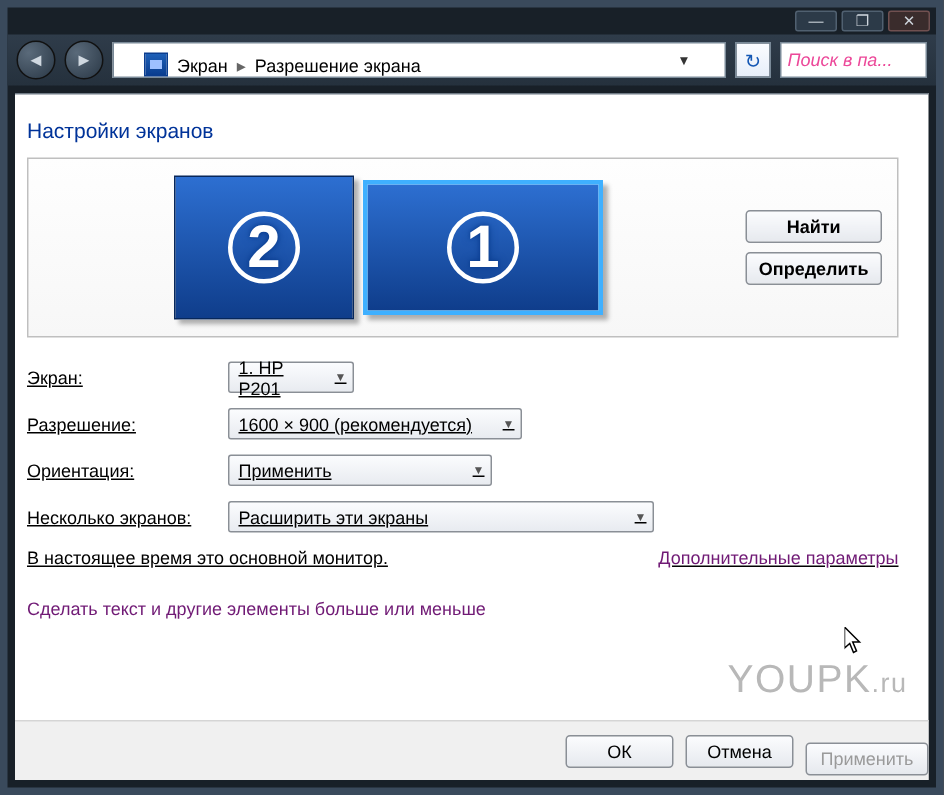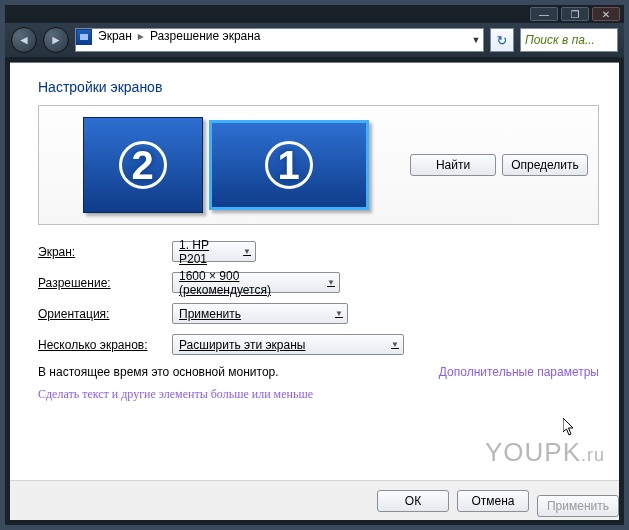--- a/index.html
+++ b/index.html
@@ -59,22 +59,22 @@
     display: flex; align-items: center; justify-content: center;
     color: #d0d8e0;
     font-size: 12px;
   }
   .breadcrumb {
     flex: 1;
     height: 24px;
     background: #fff;
     border: 1px solid #7a8a98;
     display: flex;
-    align-items: flex-start;
-    padding: 0 0;
+    align-items: flex-end;
+    padding: 0 20px;
     font-size: 12px;
     color: #000;
     gap: 6px;
   }
   .bc-icon {
     width: 16px; height: 16px;
     background: linear-gradient(#1d5fb7,#0a3d8f);
     border: 1px solid #0a3d8f;
     display: flex; align-items:center; justify-content:center;
   }
@@ -93,34 +93,34 @@
     display:flex; align-items:center; justify-content:center;
     color: #1457b4;
     font-size: 13px;
   }
   .searchbox {
     width: 98px; height: 24px;
     background: #fff;
     border: 1px solid #7a8a98;
     display:flex; align-items:center;
     padding: 0 4px;
-    color: #4d7c0f;
+    color: #ec4899;
     font-style: italic;
     gap:4px;
   }
 
   
   .client {
     position: absolute;
     top: 57px; left: 5px; right: 5px; bottom: 5px;
     background: #fff;
     border-top: 1px solid #6f7a85;
   }
   .inner {
-    padding: 14px 20px 10px 28px;
+    padding: 14px 20px 10px 8px;
   }
   .heading {
     color: #003399;
     font-size: 14px;
     margin: 2px 0 10px 0;
   }
 
   
   .preview {
     border: 1px solid #bfbfbf;
@@ -152,21 +152,21 @@
     font-size: 40px;
     font-weight: bold;
     color: #fff;
     text-shadow: 0 0 2px #0a3d8f, 0 0 6px #0a3d8f;
     border: 3px solid #fff;
     border-radius: 50%;
     width: 48px; height:48px;
     display:flex; align-items:center; justify-content:center;
   }
   .mon-btns {
-    display:flex; gap:6px;
+    display:flex; flex-direction:column; gap:6px;font-weight:bold;
   }
   .win-btn {
     min-width: 86px;
     height: 22px;
     background: linear-gradient(#fbfcfe,#e6e9ee);
     border: 1px solid #8a8f96;
     border-radius: 3px;
     font-size: 12px;
     color: #000;
     display:flex; align-items:center; justify-content:center;
@@ -194,23 +194,24 @@
     color: #000;
   }
   .win-select .arrow {
     font-size: 8px; color:#555;
     margin-left: 8px;
   }
 
   .status-line {
     display:flex; justify-content:space-between;
     color:#000;
-  }
-  .link { color:#8b5cf6; cursor:pointer; }
-  .links-block { margin-top: 8px; display:flex; gap:8px;font-family:Liberation Serif, serif; }
+    text-decoration:underline;
+  }
+  .link { color:#701a75; cursor:pointer; }
+  .links-block { margin-top: 20px; display:flex; gap:8px; }
 
   .watermark {
     position:absolute;
     right: 14px; bottom: 52px;
     font-family: Liberation Sans, sans-serif;
     font-size: 26px;
     color: #b8b8b8;
     user-select: none;
     letter-spacing: 1px;
   }
@@ -305,35 +306,35 @@
       <div class="form">
         <div class="row">
           <span class="lbl">Экран:</span>
           <div class="win-select" style="width:84px">
             <span>1. HP P201</span>
             <span class="arrow">▼</span>
           </div>
         </div>
         <div class="row">
           <span class="lbl">Разрешение:</span>
-          <div class="win-select" style="width:168px">
+          <div class="win-select" style="width:196px">
             <span>1600 × 900 (рекомендуется)</span>
             <span class="arrow">▼</span>
           </div>
         </div>
         <div class="row">
           <span class="lbl">Ориентация:</span>
           <div class="win-select" style="width:176px">
             <span>Применить</span>
             <span class="arrow">▼</span>
           </div>
         </div>
         <div class="row">
           <span class="lbl">Несколько экранов:</span>
-          <div class="win-select" style="width:232px">
+          <div class="win-select" style="width:284px">
             <span>Расширить эти экраны</span>
             <span class="arrow">▼</span>
           </div>
         </div>
       </div>
 
       <div class="status-line">
         <span>В настоящее время это основной монитор.</span>
         <span class="link">Дополнительные параметры</span>
       </div>

